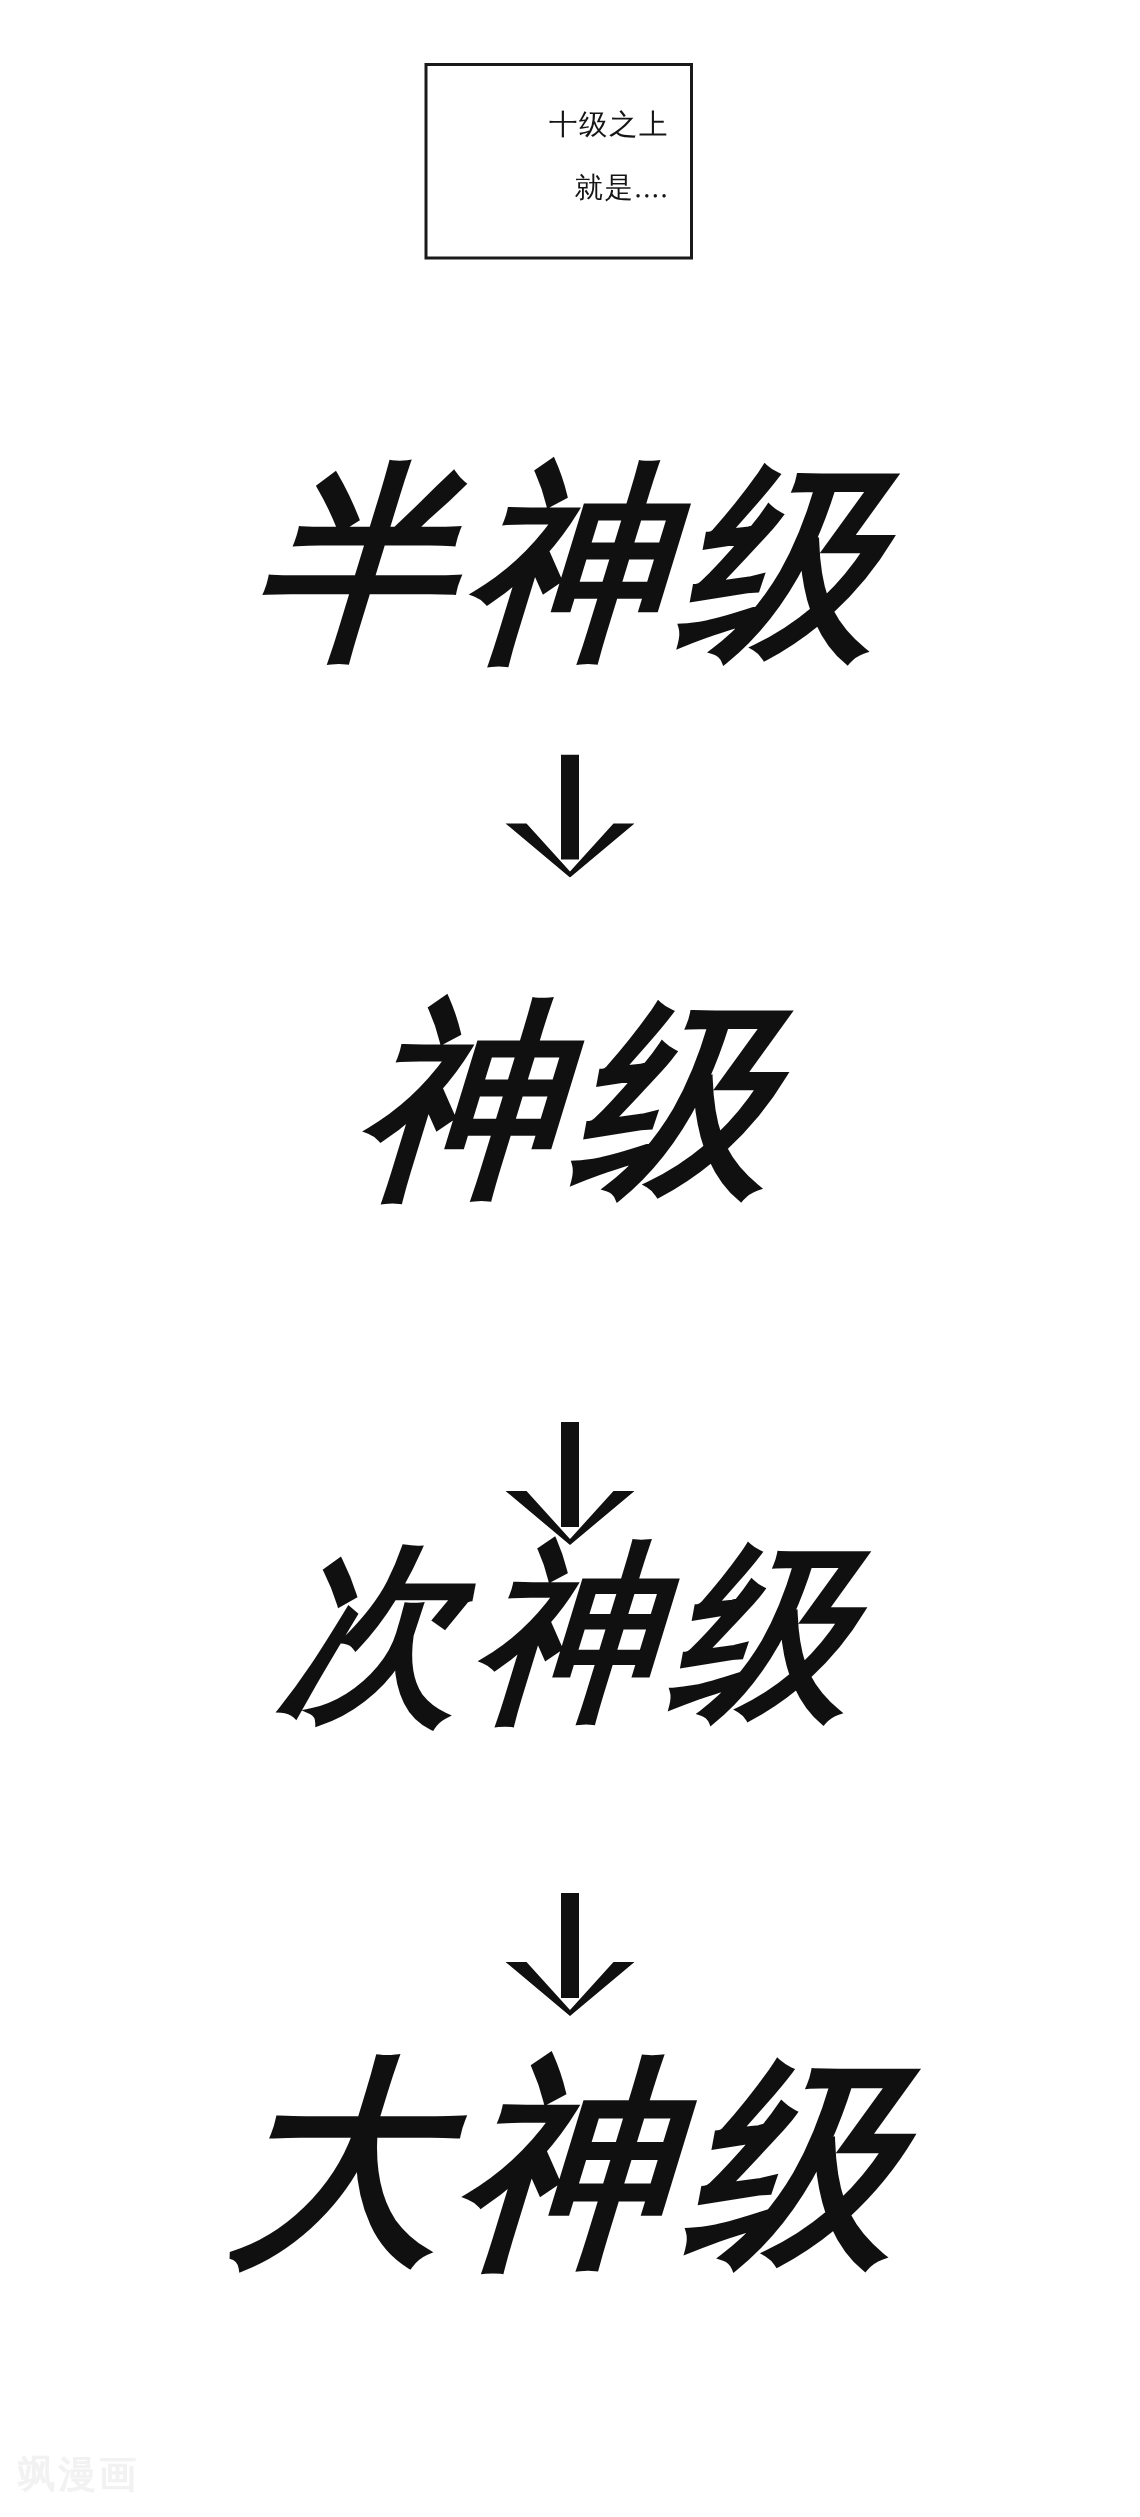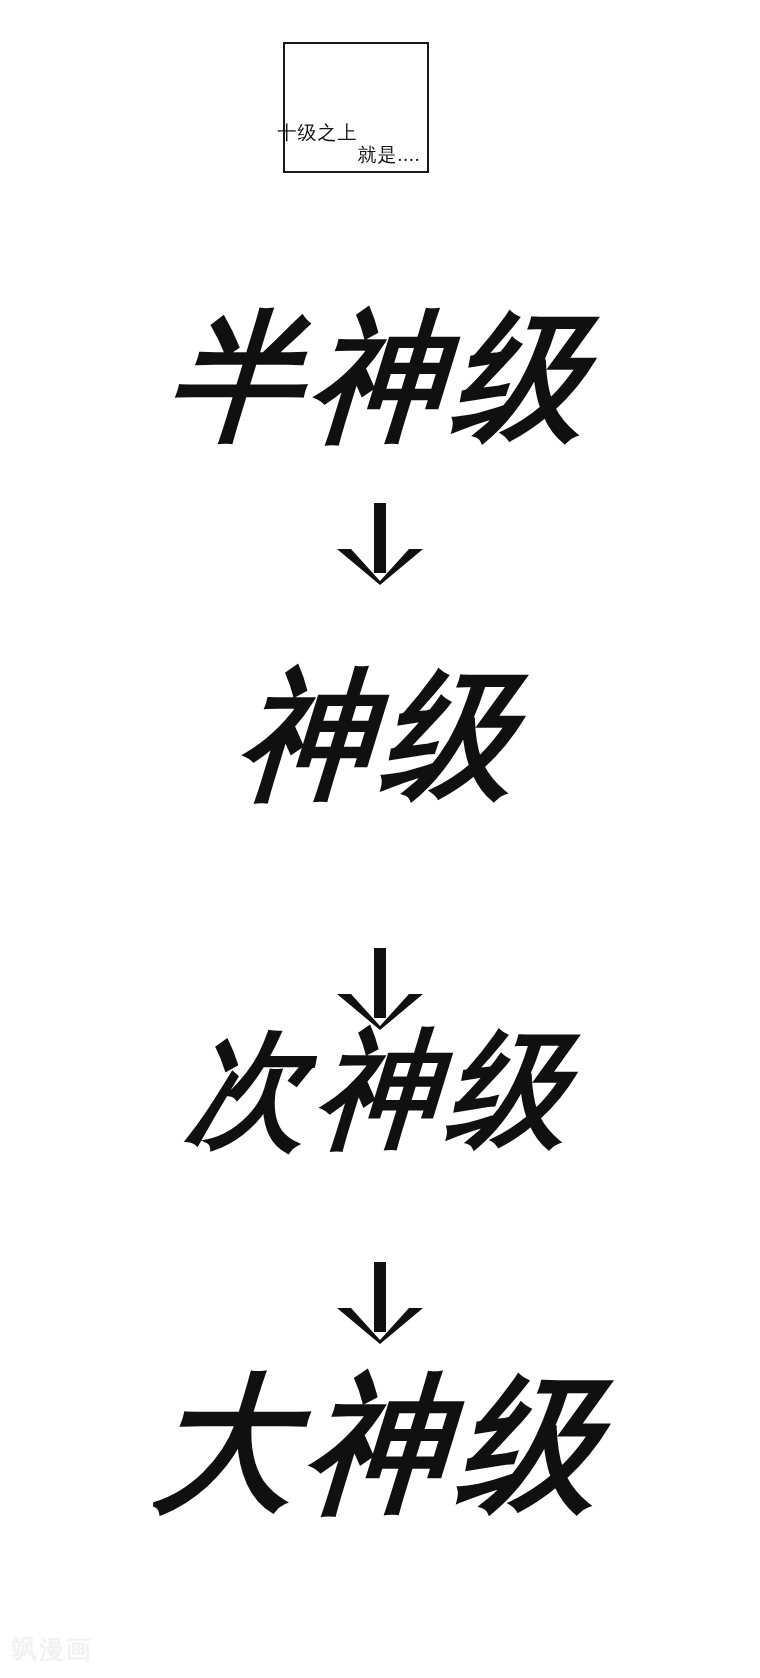--- a/index.html
+++ b/index.html
@@ -18,26 +18,27 @@
     background: #ffffff;
     overflow: hidden;
     margin: 0 auto;
   }
 
   
   .dialogue-box {
     position: absolute;
     left: 283px;
     top: 42px;
-    width: 146px;
+    width: 179px;
     height: 131px;
     box-sizing: border-box;
     border: 2px solid #1a1a1a;
     background: #ffffff;
     display: flex;
+    flex-direction: column;
     align-items: flex-end;
     justify-content: center;
     padding: 0 14px 6px 0;
   }
   .dialogue-line {
     font-family: "Liberation Serif", "DejaVu Serif", serif;
     font-size: 19px;
     line-height: 1.05;
     color: #151515;
     letter-spacing: 1px;

